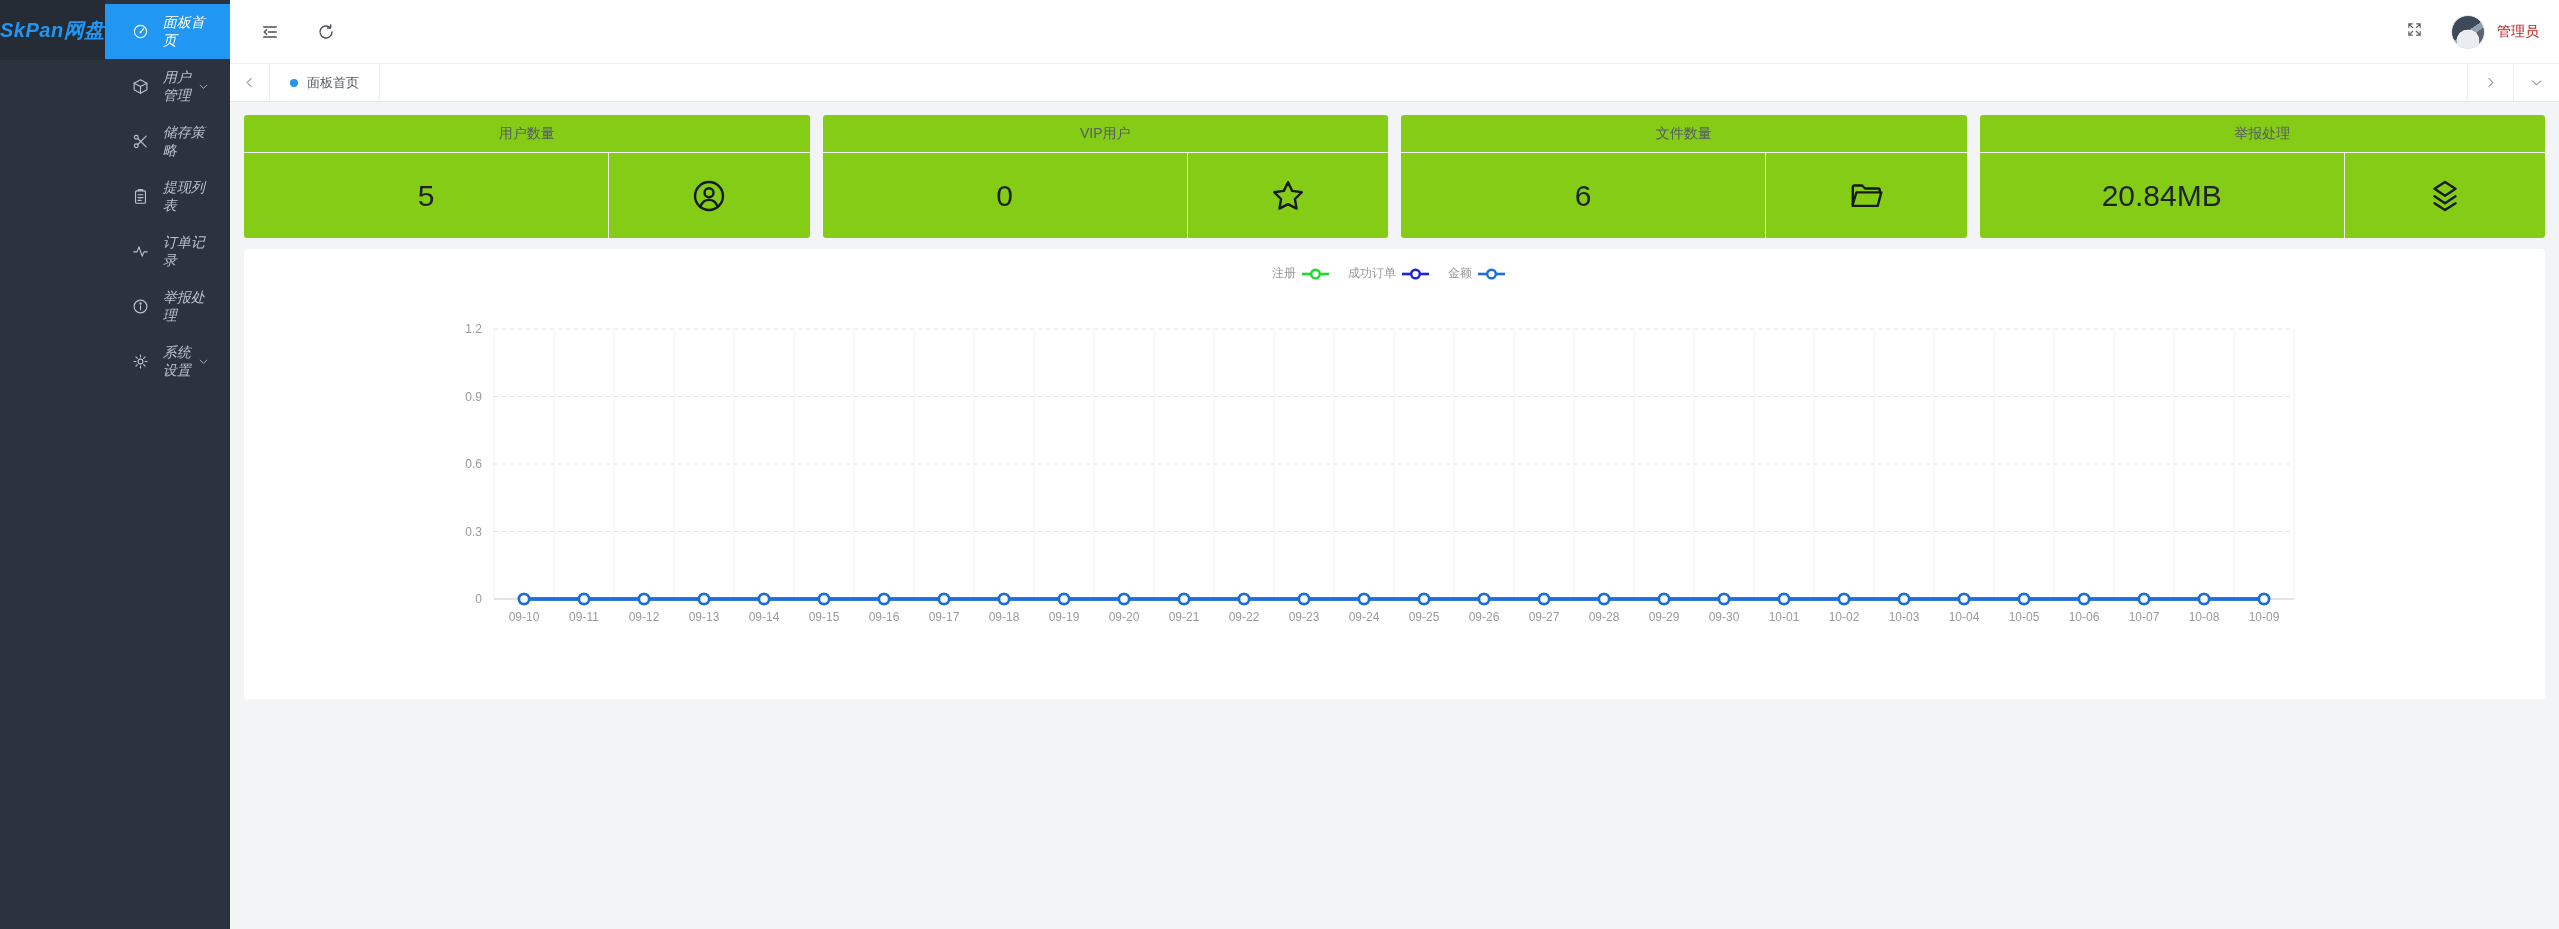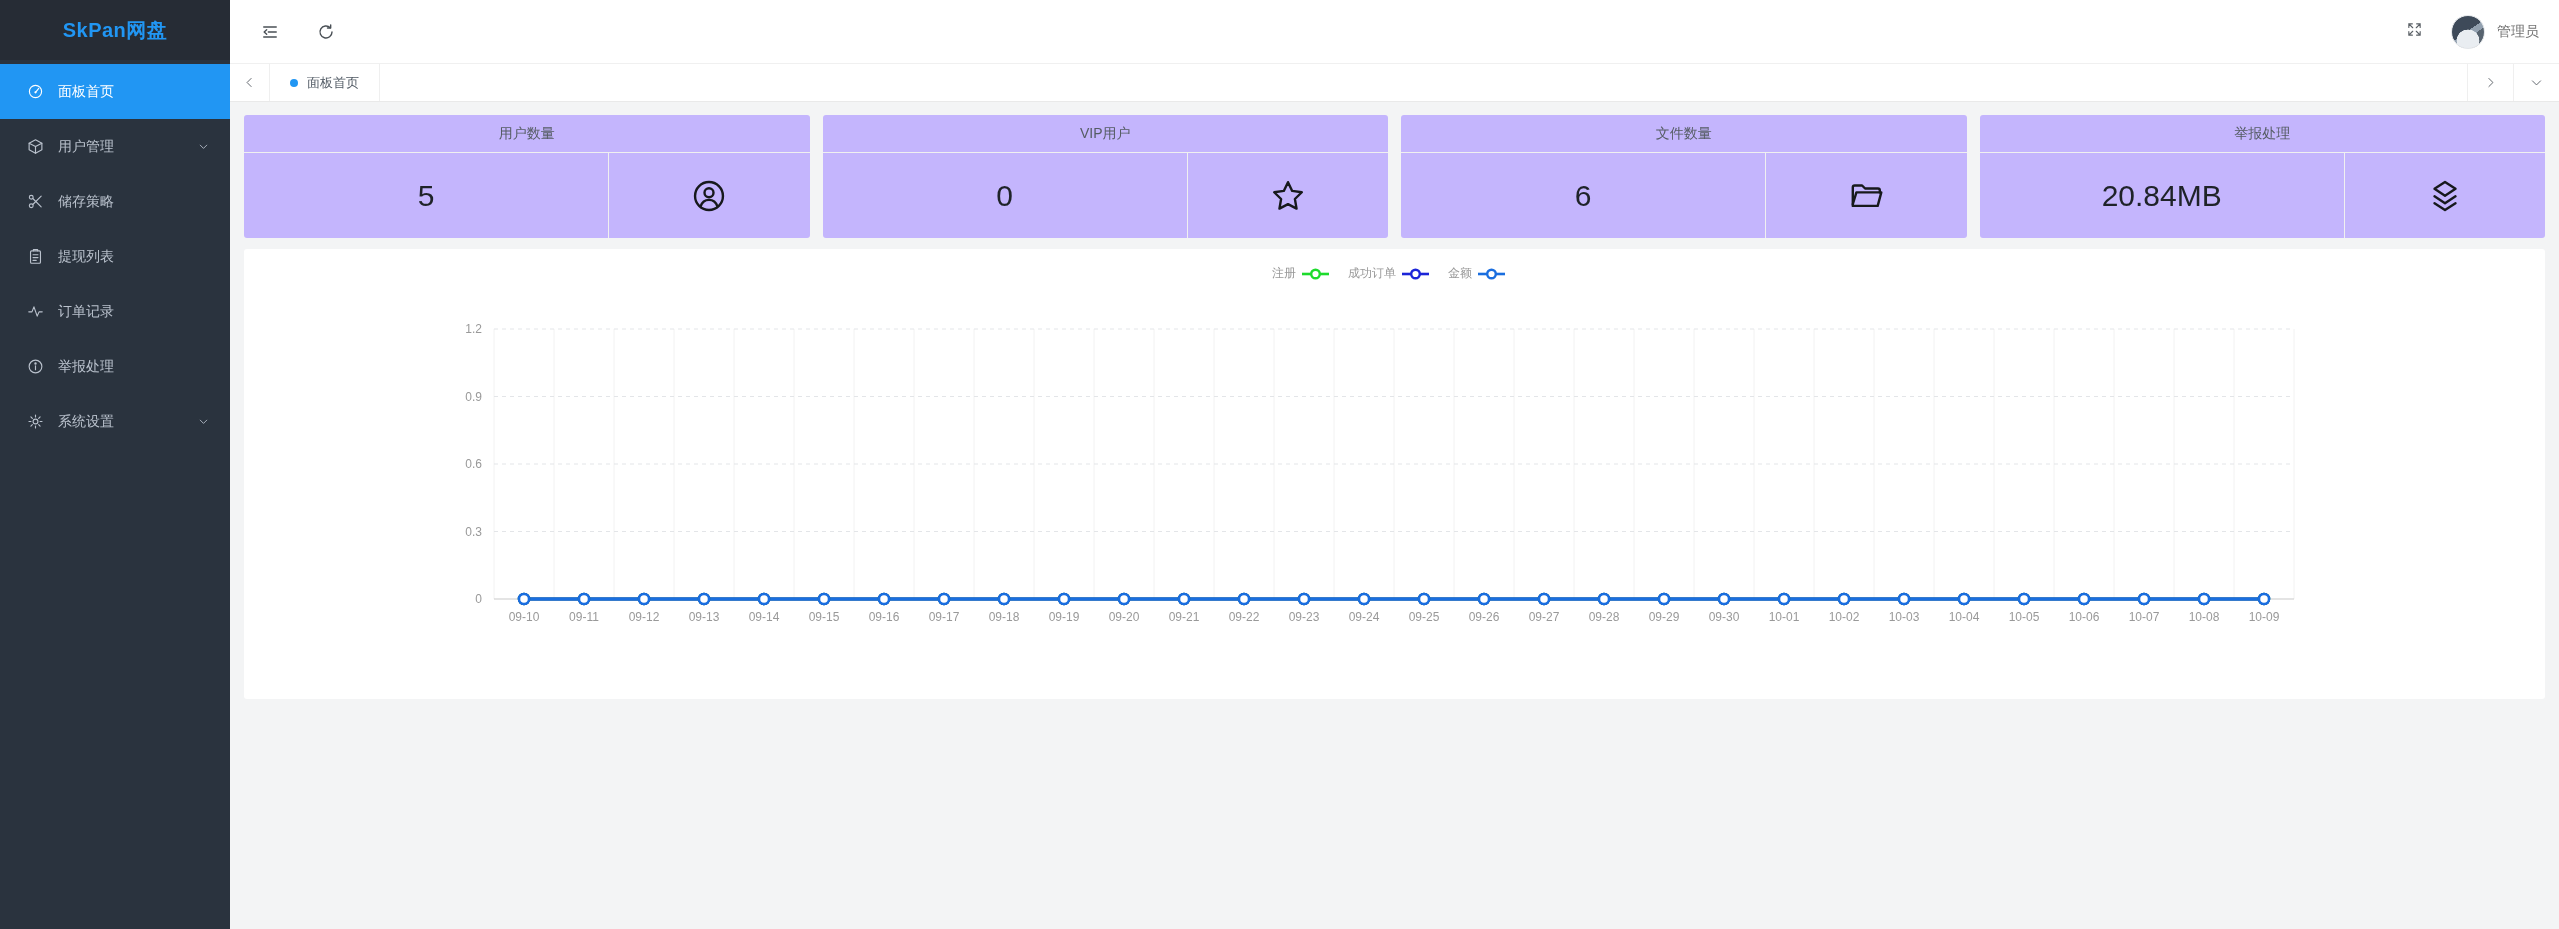--- a/index.html
+++ b/index.html
@@ -1,20 +1,20 @@
 <!DOCTYPE html>
 <html><head>
 <meta charset="utf-8">
 <style>
   * { margin:0; padding:0; box-sizing:border-box; }
   html,body { width:2559px; height:929px; overflow:hidden; }
   body { font-family:"Liberation Sans","DejaVu Sans",sans-serif; background:#f3f4f5; display:flex; }
 
   
-  .sidebar { width:230px; height:929px; background:#2a333e; flex:0 0 230px; display:flex; flex-direction:column; }
+  .sidebar { width:230px; height:929px; background:#2a333e; flex:0 0 230px; display:flex; flex-direction:row;font-style:italic; }
   .logo { height:60px; background:#262c35; display:flex; align-items:center; justify-content:center;
           color:#2196f3; font-size:20px; font-weight:bold; letter-spacing:.5px; }
   .menu { flex:1; padding-top:4px; }
   .menu-item { height:55px; display:flex; align-items:center; padding:0 18px 0 27px;
                color:#bac2cd; font-size:14px; cursor:pointer; }
   .menu-item svg { width:17px; height:17px; stroke:#bac2cd; fill:none; stroke-width:1.6;
                    stroke-linecap:round; stroke-linejoin:round; flex:0 0 17px; }
   .menu-item .mi-label { margin-left:14px; flex:1; }
   .menu-item .chev { width:13px; height:13px; }
   .menu-item.active { background:#2196f3; color:#fff; }
@@ -29,38 +29,38 @@
   .topbar .tb-icon svg { width:20px; height:20px; stroke:#4a5056; fill:none; stroke-width:1.7; stroke-linecap:round; stroke-linejoin:round; }
   .tb-spacer { flex:1; }
   .tb-right { display:flex; align-items:center; }
   .fullscreen-btn { margin-right:28px; cursor:pointer; }
   .fullscreen-btn svg { width:17px; height:17px; stroke:#5a6066; fill:none; stroke-width:1.6; stroke-linecap:round; }
   .avatar { width:34px; height:34px; border-radius:50%; margin-right:12px; cursor:pointer; overflow:hidden;
             background:
               radial-gradient(circle at 50% 78%, #e9edf1 0 38%, transparent 39%),
               linear-gradient(145deg,#3e4a59 0 48%, #93a1b0 48% 62%, #57636f 62%);
             border:1px solid #e3e6e9; }
-  .admin-name { font-size:14px; color:#737373; cursor:pointer; }
+  .admin-name { font-size:14px; color:#b91c1c; cursor:pointer; }
 
   
   .tabbar { height:38px; background:#fff; display:flex; align-items:stretch; border-bottom:1px solid #e9e9e9; }
   .tab-nav { width:40px; display:flex; align-items:center; justify-content:center; cursor:pointer; }
   .tab-nav svg { width:13px; height:13px; stroke:#61666c; fill:none; stroke-width:1.8; stroke-linecap:round; stroke-linejoin:round; }
   .tab-nav.left { border-right:1px solid #efefef; }
   .tab-nav.right-sep { border-left:1px solid #efefef; width:46px; }
   .tab-item { display:flex; align-items:center; padding:0 20px; border-right:1px solid #efefef; cursor:pointer; }
   .tab-dot { width:8px; height:8px; border-radius:50%; background:#2196f3; margin-right:9px; }
   .tab-label { font-size:13px; color:#515a64; }
   .tab-fill { flex:1; }
 
   
   .content { flex:1; background:#f3f4f5; padding:13px 14px; overflow:hidden; }
 
   .stats-row { display:flex; gap:13px; }
-  .stat-card { flex:1; background:#c4b5fd; border-radius:3px; height:123px; display:flex; flex-direction:column; }
+  .stat-card { flex:1; background:#84cc16; border-radius:3px; height:123px; display:flex; flex-direction:column; }
   .stat-head { height:38px; display:flex; align-items:center; justify-content:center;
                border-bottom:1px solid #f0f0f0; font-size:14px; color:#555c63; }
   .stat-body { flex:1; display:flex; }
   .stat-value { flex:1.82; display:flex; align-items:center; justify-content:center;
                 font-size:30px; color:#1f2329; }
   .stat-icon-wrap { flex:1; border-left:1px solid #f0f0f0; display:flex; align-items:center; justify-content:center; }
   .stat-icon-wrap svg { width:36px; height:36px; stroke:#17191c; fill:none; stroke-width:1.6; stroke-linecap:round; stroke-linejoin:round; }
 
   .chart-card { margin-top:11px; background:#fff; border-radius:3px; height:450px; position:relative; }
   .legend-row { position:absolute; top:16px; left:0; right:12px; display:flex; justify-content:center; gap:19px; z-index:2; }

